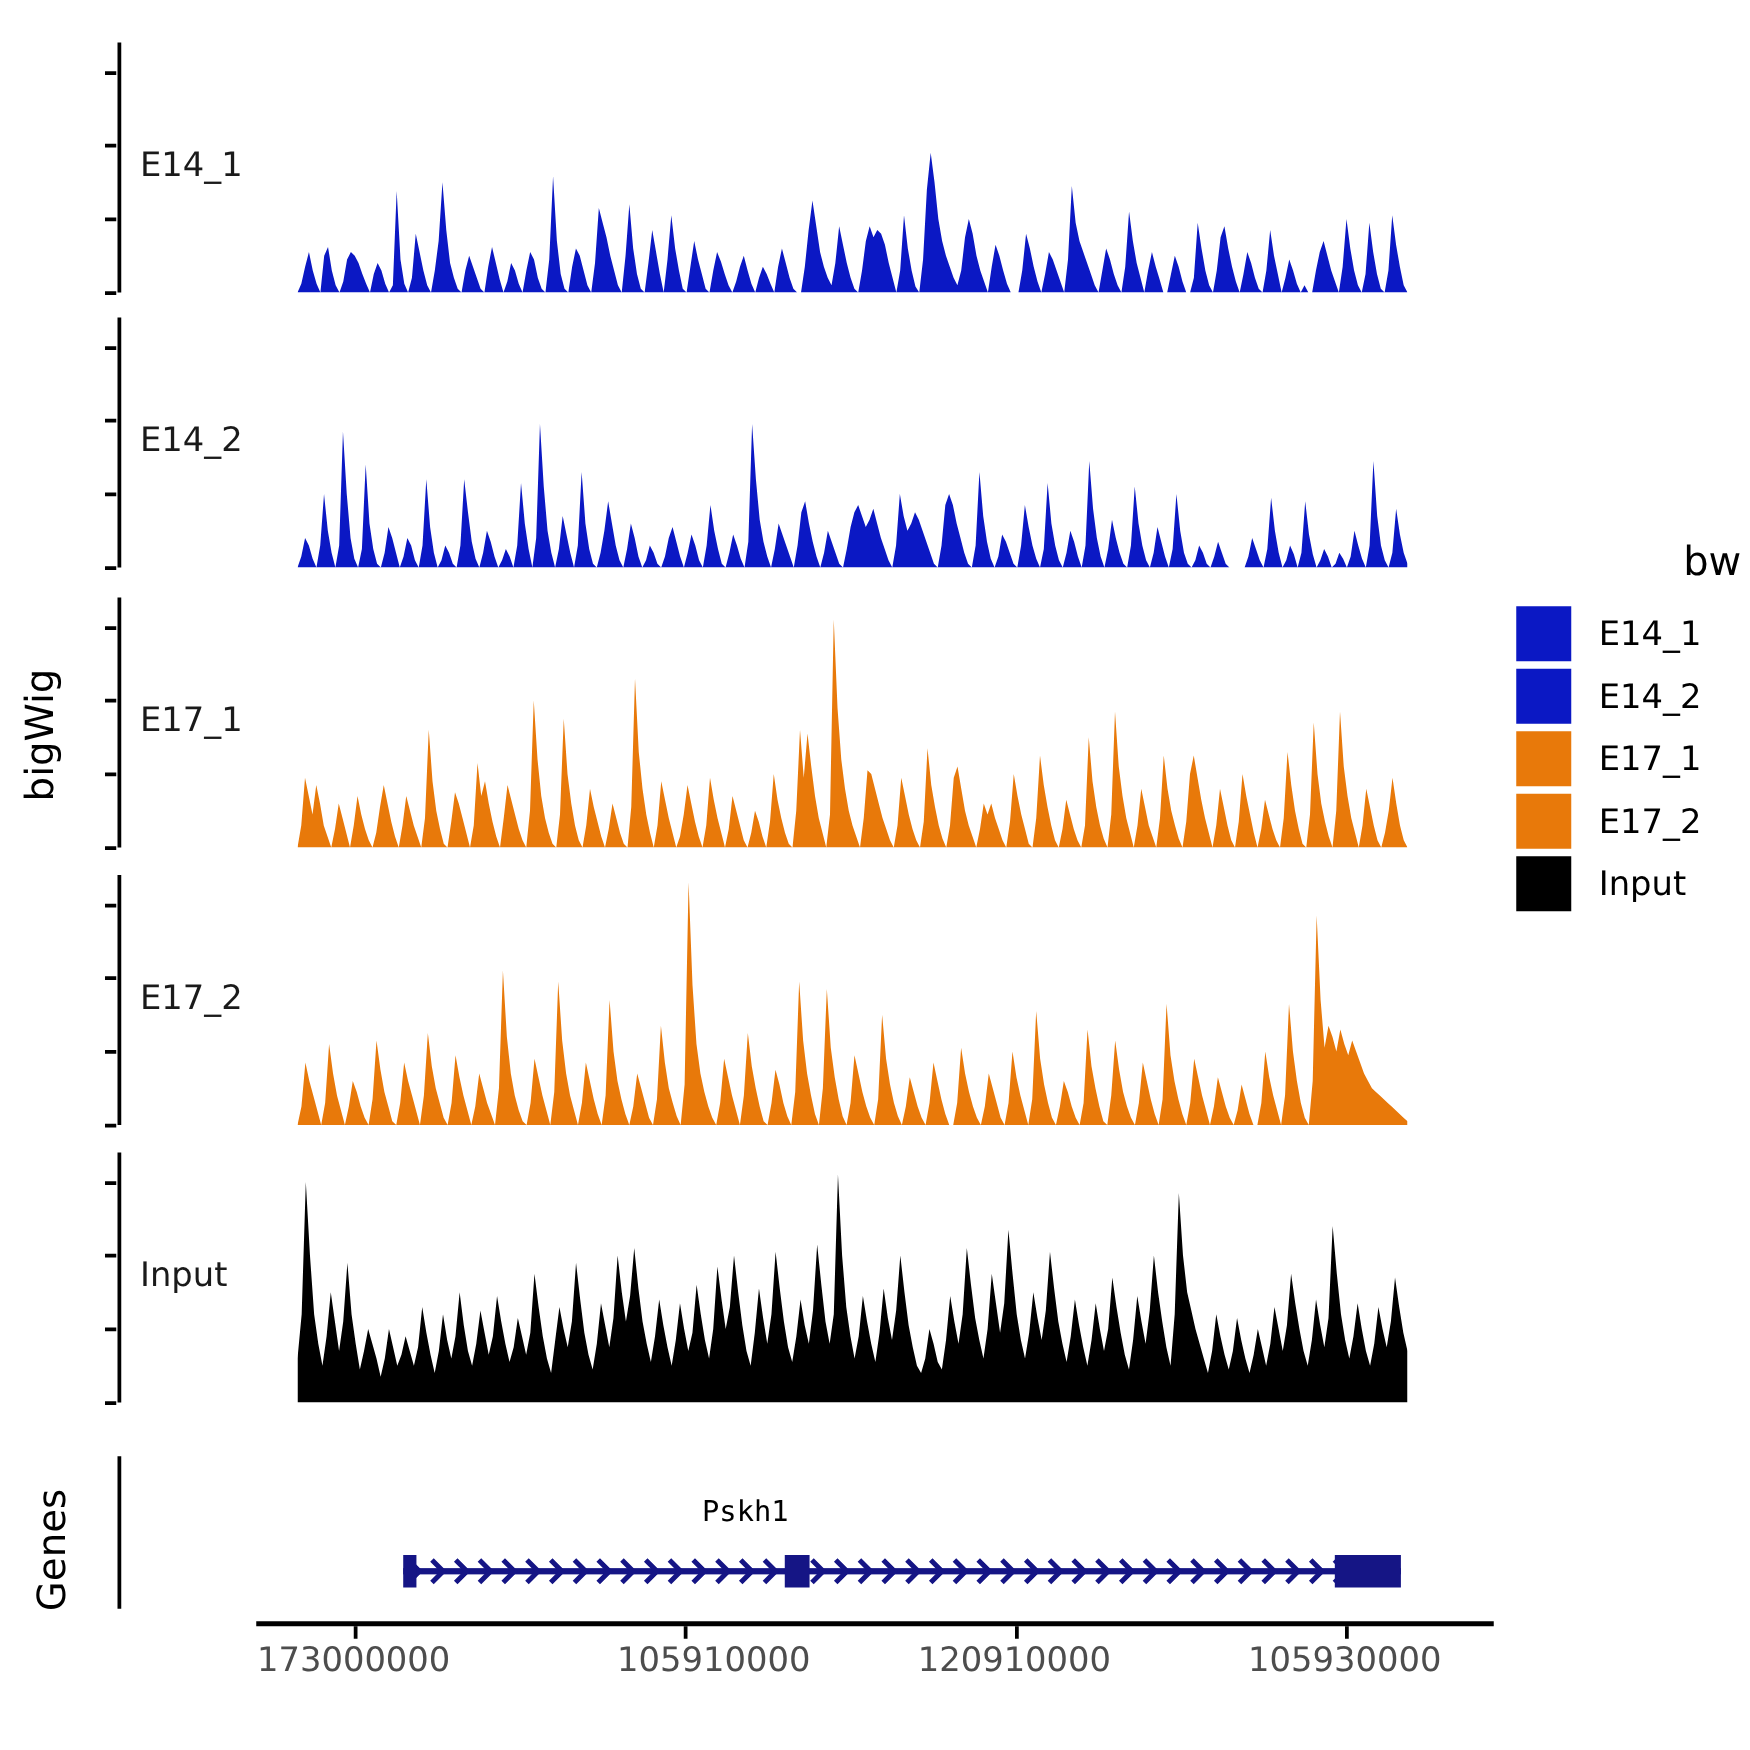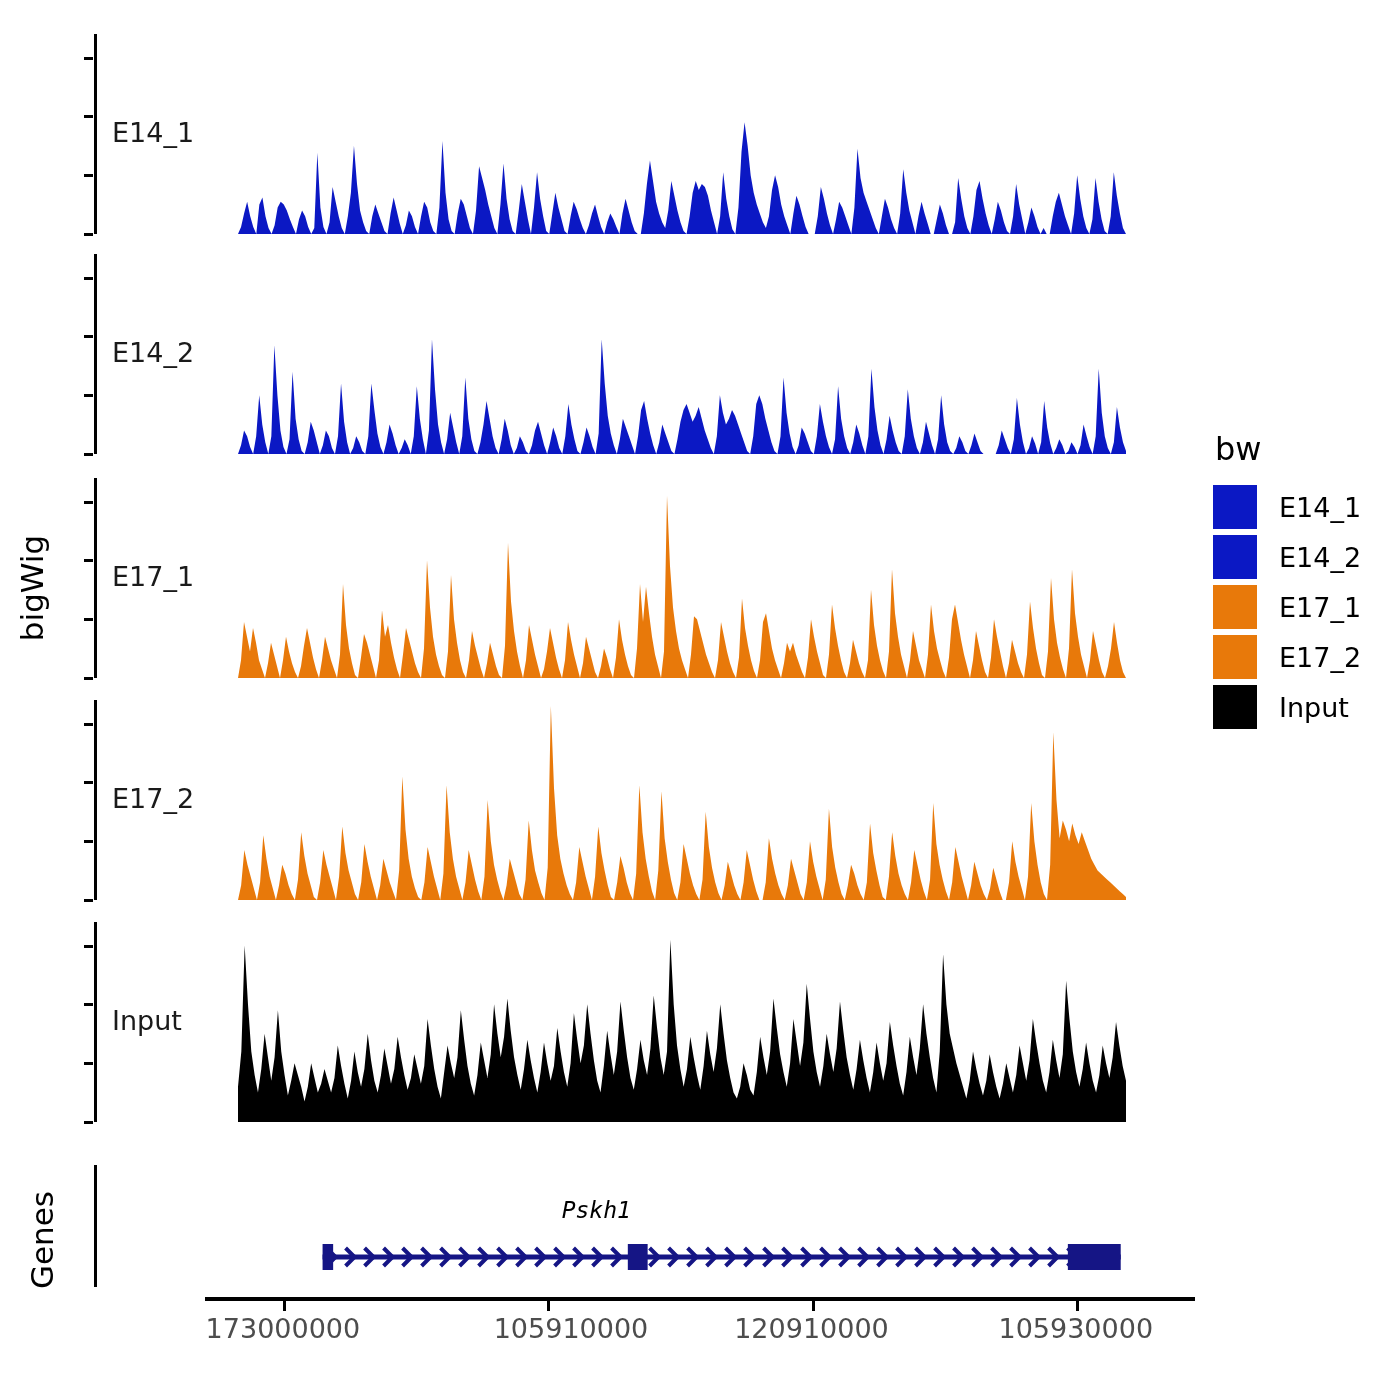--- a/index.html
+++ b/index.html
@@ -77,20 +77,21 @@
     top: 0;
   }
   .trackwrap svg { display: block; }
 
   
   .legend {
     position: absolute;
     left: 1213px;
     top: 430px;
     width: 180px;
+    text-align: right;
   }
   .legend-title {
     font-size: 32px;
     color: #000;
     margin-bottom: 14px;
     margin-left: 2px;
   }
   .legend-row {
     display: flex;
     align-items: center;
@@ -125,21 +126,20 @@
     position: absolute;
     left: 144px;
     top: 0;
   }
   .gene-label {
     position: absolute;
     font-size: 23px;
     font-family: "DejaVu Sans Mono", monospace;
     color: #000;
     white-space: nowrap;
-    font-style: italic;
   }
 
   
   .xaxis-line {
     position: absolute;
     left: 205px;
     top: 1297px;
     width: 990px;
     height: 4px;
     background: #000;

